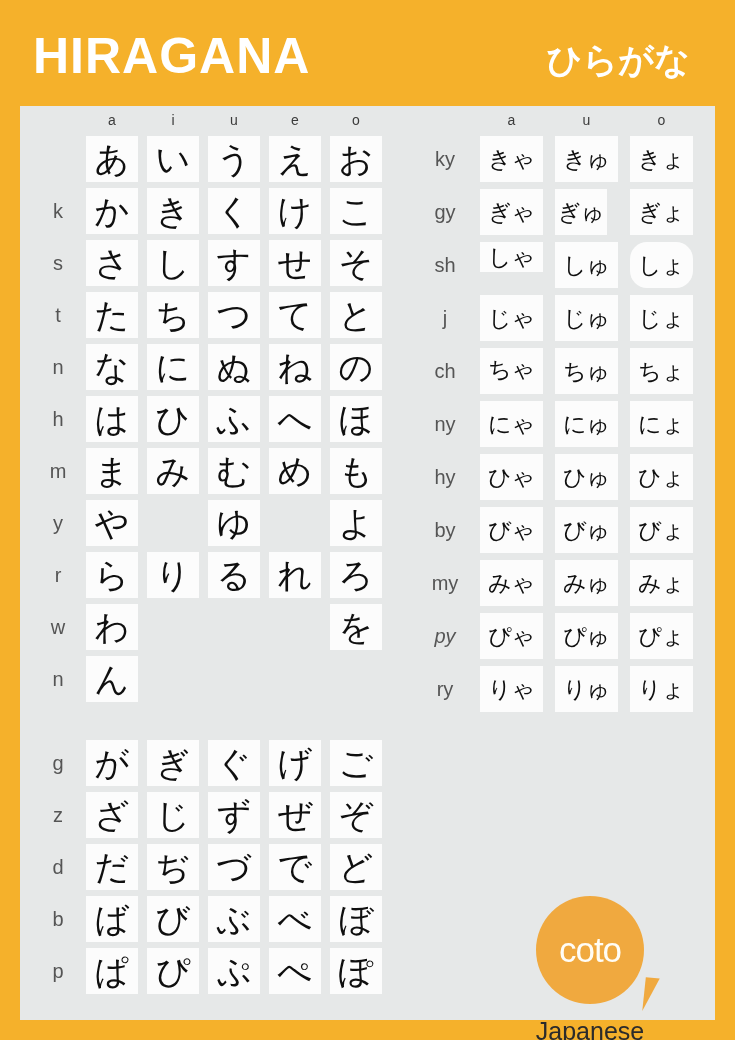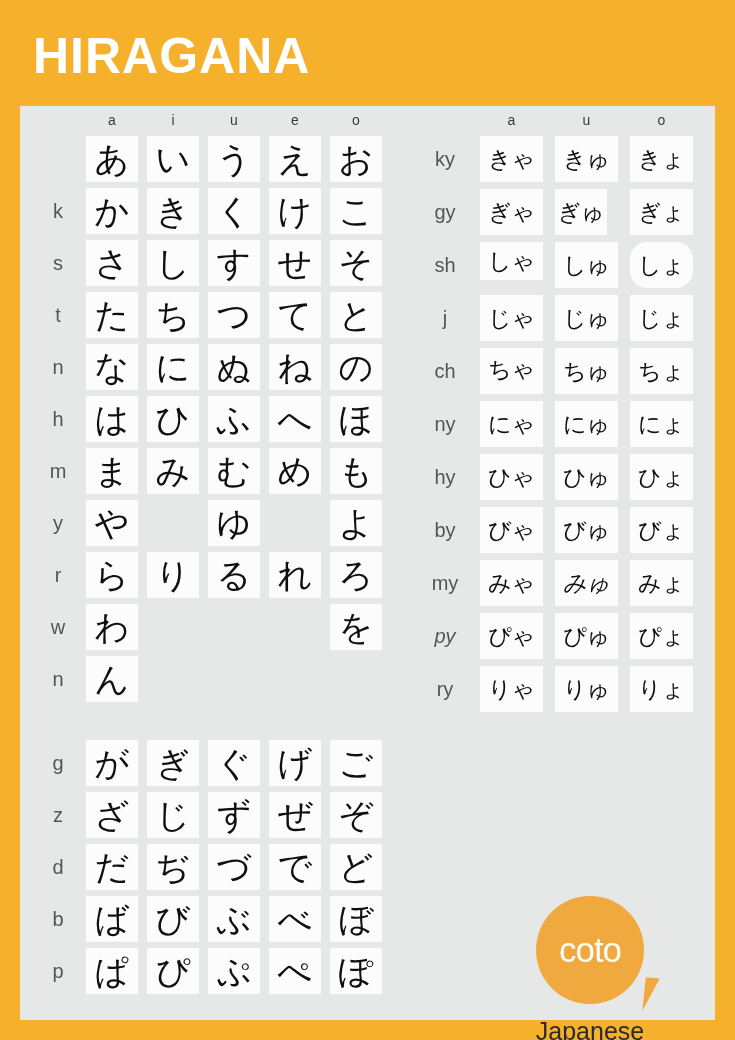--- a/index.html
+++ b/index.html
@@ -113,20 +113,21 @@
     line-height:30px;
   }
 </style>
 </head>
 <body>
 
 <div class="poster">
 
   <div class="header">
     <div class="title">HIRAGANA</div>
+    <div class="title-jp">ひらがな</div>
   </div>
 
   <div class="panel">
     <div class="tbl" id="gojuon" style="left: 10px; top: 6px;">
         <div class="colhdr" style="left: 56px; top: 0px; width: 52px;">a</div>
         <div class="colhdr" style="left: 117px; top: 0px; width: 52px;">i</div>
         <div class="colhdr" style="left: 178px; top: 0px; width: 52px;">u</div>
         <div class="colhdr" style="left: 239px; top: 0px; width: 52px;">e</div>
         <div class="colhdr" style="left: 300px; top: 0px; width: 52px;">o</div>
         <div class="cell k1" style="left: 56px; top: 24px; width: 52px; height: 46px;">あ</div>
@@ -233,21 +234,21 @@
         <div class="colhdr" style="left: 220px; top: 0px; width: 63px;">o</div>
         <div class="rowlbl" style="left: 0px; top: 39px; width: 70px;">ky</div>
         <div class="cell k2" style="left: 70px; top: 24px; width: 63px; height: 46px;">きゃ</div>
         <div class="cell k2" style="left: 145px; top: 24px; width: 63px; height: 46px;">きゅ</div>
         <div class="cell k2" style="left: 220px; top: 24px; width: 63px; height: 46px;">きょ</div>
         <div class="rowlbl" style="left: 0px; top: 92px; width: 70px;">gy</div>
         <div class="cell k2" style="left: 70px; top: 77px; width: 63px; height: 46px;">ぎゃ</div>
         <div class="cell k2" style="left: 145px; top: 77px; width: 52px; height: 46px;">ぎゅ</div>
         <div class="cell k2" style="left: 220px; top: 77px; width: 63px; height: 46px;">ぎょ</div>
         <div class="rowlbl" style="left: 0px; top: 145px; width: 70px;">sh</div>
-        <div class="cell k2" style="left: 70px; top: 130px; width: 63px; height: 38px;">しゃ</div>
+        <div class="cell k2" style="left: 70px; top: 130px; width: 63px; height: 30px;">しゃ</div>
         <div class="cell k2" style="left: 145px; top: 130px; width: 63px; height: 46px;">しゅ</div>
         <div class="cell k2" style="left: 220px; top: 130px; width: 63px; height: 46px; border-radius: 17px;">しょ</div>
         <div class="rowlbl" style="left: 0px; top: 198px; width: 70px;">j</div>
         <div class="cell k2" style="left: 70px; top: 183px; width: 63px; height: 46px;">じゃ</div>
         <div class="cell k2" style="left: 145px; top: 183px; width: 63px; height: 46px;">じゅ</div>
         <div class="cell k2" style="left: 220px; top: 183px; width: 63px; height: 46px;">じょ</div>
         <div class="rowlbl" style="left: 0px; top: 251px; width: 70px;">ch</div>
         <div class="cell k2" style="left: 70px; top: 236px; width: 63px; height: 46px; font-family: Liberation Mono, monospace;">ちゃ</div>
         <div class="cell k2" style="left: 145px; top: 236px; width: 63px; height: 46px;">ちゅ</div>
         <div class="cell k2" style="left: 220px; top: 236px; width: 63px; height: 46px;">ちょ</div>
@@ -258,21 +259,21 @@
         <div class="rowlbl" style="left: 0px; top: 357px; width: 70px;">hy</div>
         <div class="cell k2" style="left: 70px; top: 342px; width: 63px; height: 46px;">ひゃ</div>
         <div class="cell k2" style="left: 145px; top: 342px; width: 63px; height: 46px;">ひゅ</div>
         <div class="cell k2" style="left: 220px; top: 342px; width: 63px; height: 46px;">ひょ</div>
         <div class="rowlbl" style="left: 0px; top: 410px; width: 70px;">by</div>
         <div class="cell k2" style="left: 70px; top: 395px; width: 63px; height: 46px;">びゃ</div>
         <div class="cell k2" style="left: 145px; top: 395px; width: 63px; height: 46px;">びゅ</div>
         <div class="cell k2" style="left: 220px; top: 395px; width: 63px; height: 46px;">びょ</div>
         <div class="rowlbl" style="left: 0px; top: 463px; width: 70px;">my</div>
         <div class="cell k2" style="left: 70px; top: 448px; width: 63px; height: 46px;">みゃ</div>
-        <div class="cell k2" style="left: 145px; top: 448px; width: 63px; height: 46px; font-style: italic;">みゅ</div>
+        <div class="cell k2" style="left: 145px; top: 448px; width: 63px; height: 46px;">みゅ</div>
         <div class="cell k2" style="left: 220px; top: 448px; width: 63px; height: 46px;">みょ</div>
         <div class="rowlbl" style="left: 0px; top: 516px; width: 70px; font-style: italic;">py</div>
         <div class="cell k2" style="left: 70px; top: 501px; width: 63px; height: 46px;">ぴゃ</div>
         <div class="cell k2" style="left: 145px; top: 501px; width: 63px; height: 46px;">ぴゅ</div>
         <div class="cell k2" style="left: 220px; top: 501px; width: 63px; height: 46px;">ぴょ</div>
         <div class="rowlbl" style="left: 0px; top: 569px; width: 70px;">ry</div>
         <div class="cell k2" style="left: 70px; top: 554px; width: 63px; height: 46px;">りゃ</div>
         <div class="cell k2" style="left: 145px; top: 554px; width: 63px; height: 46px;">りゅ</div>
         <div class="cell k2" style="left: 220px; top: 554px; width: 63px; height: 46px;">りょ</div>
       </div>

